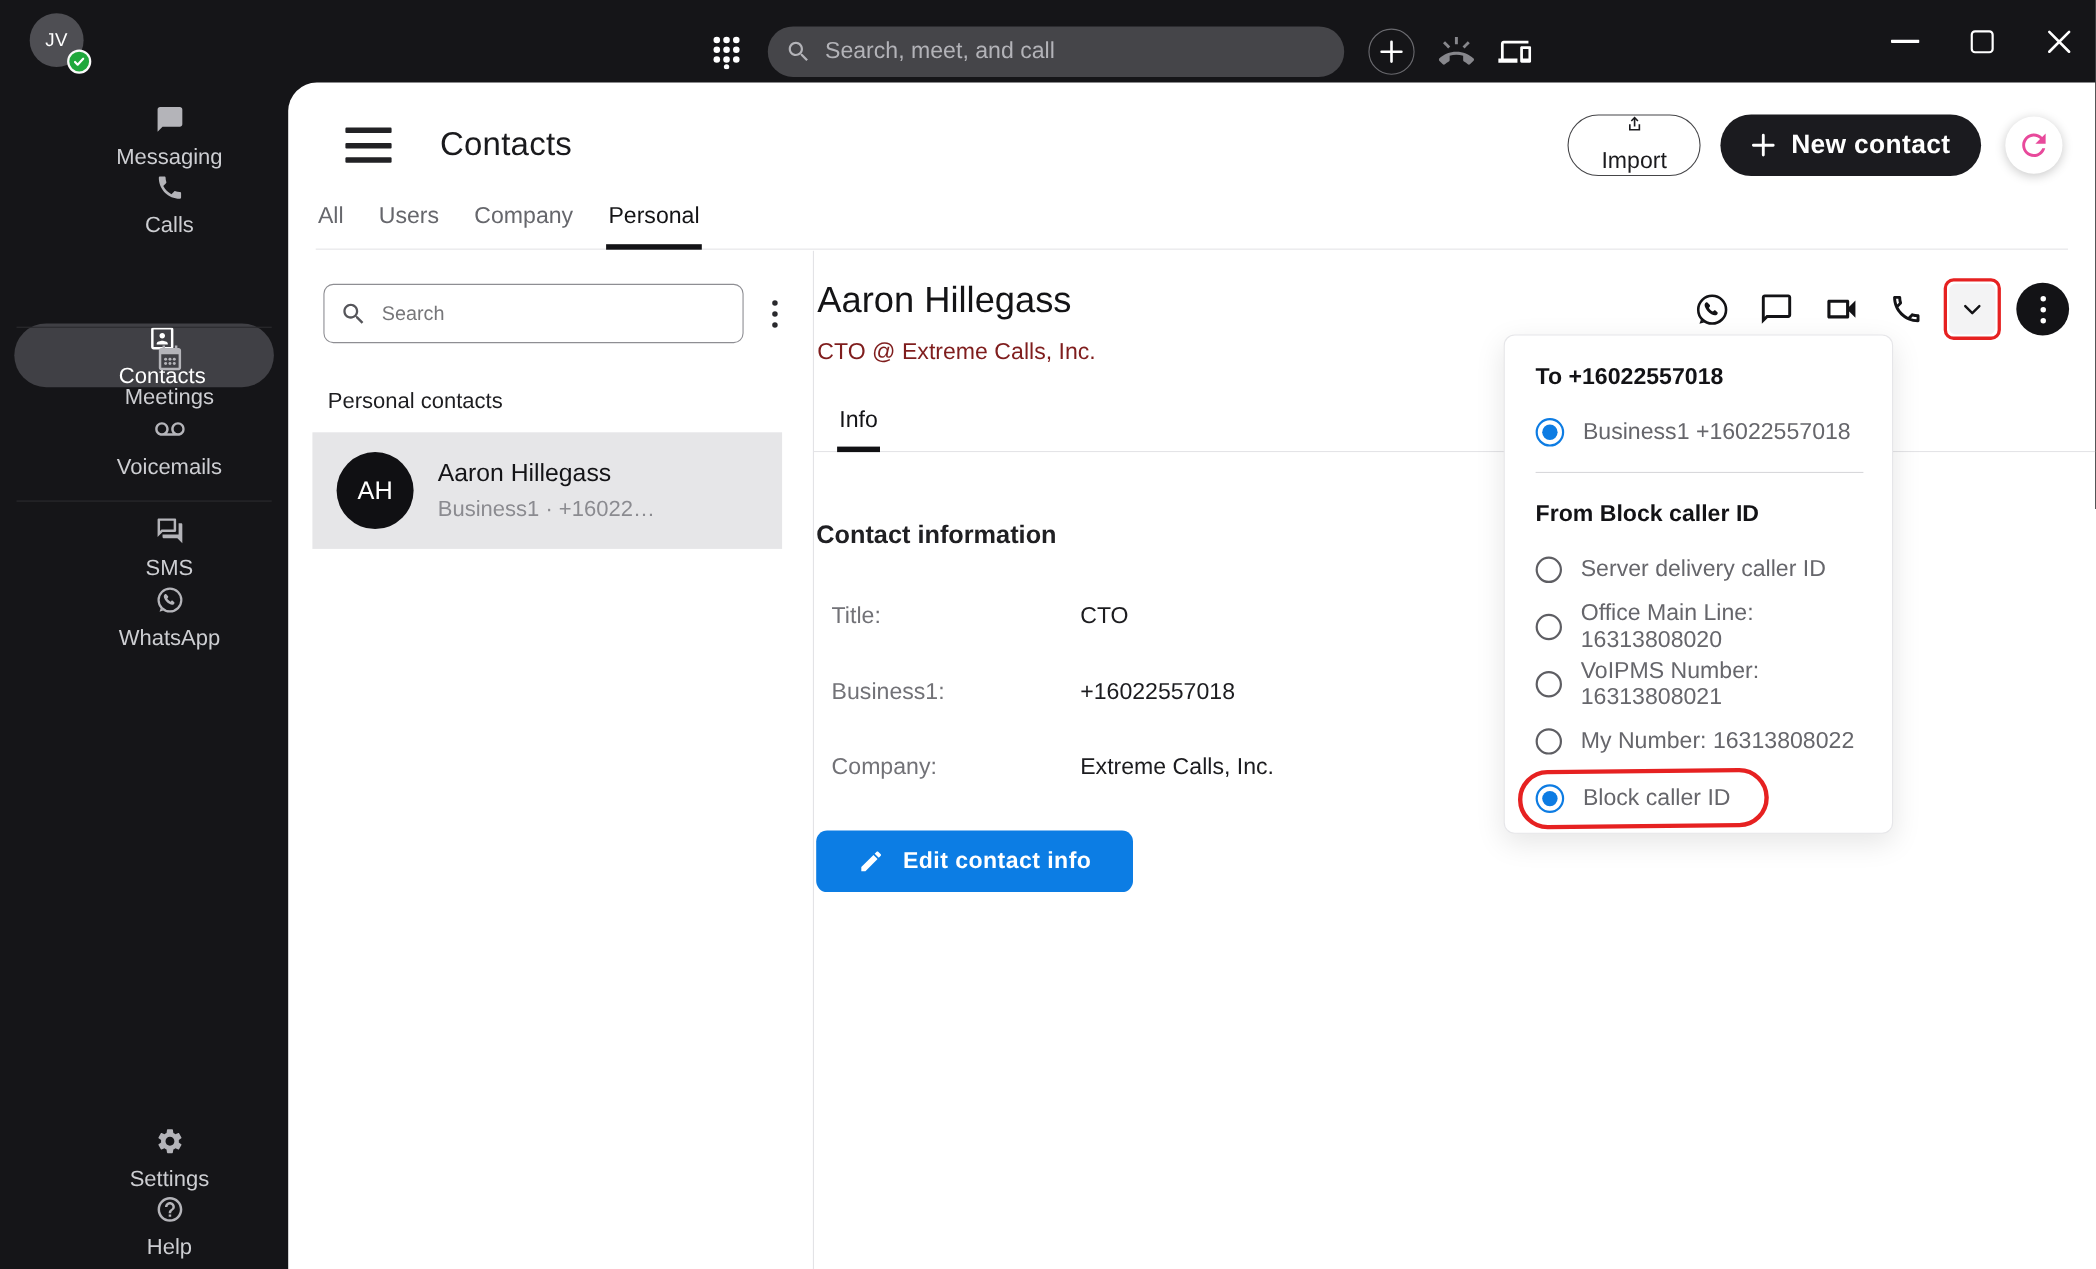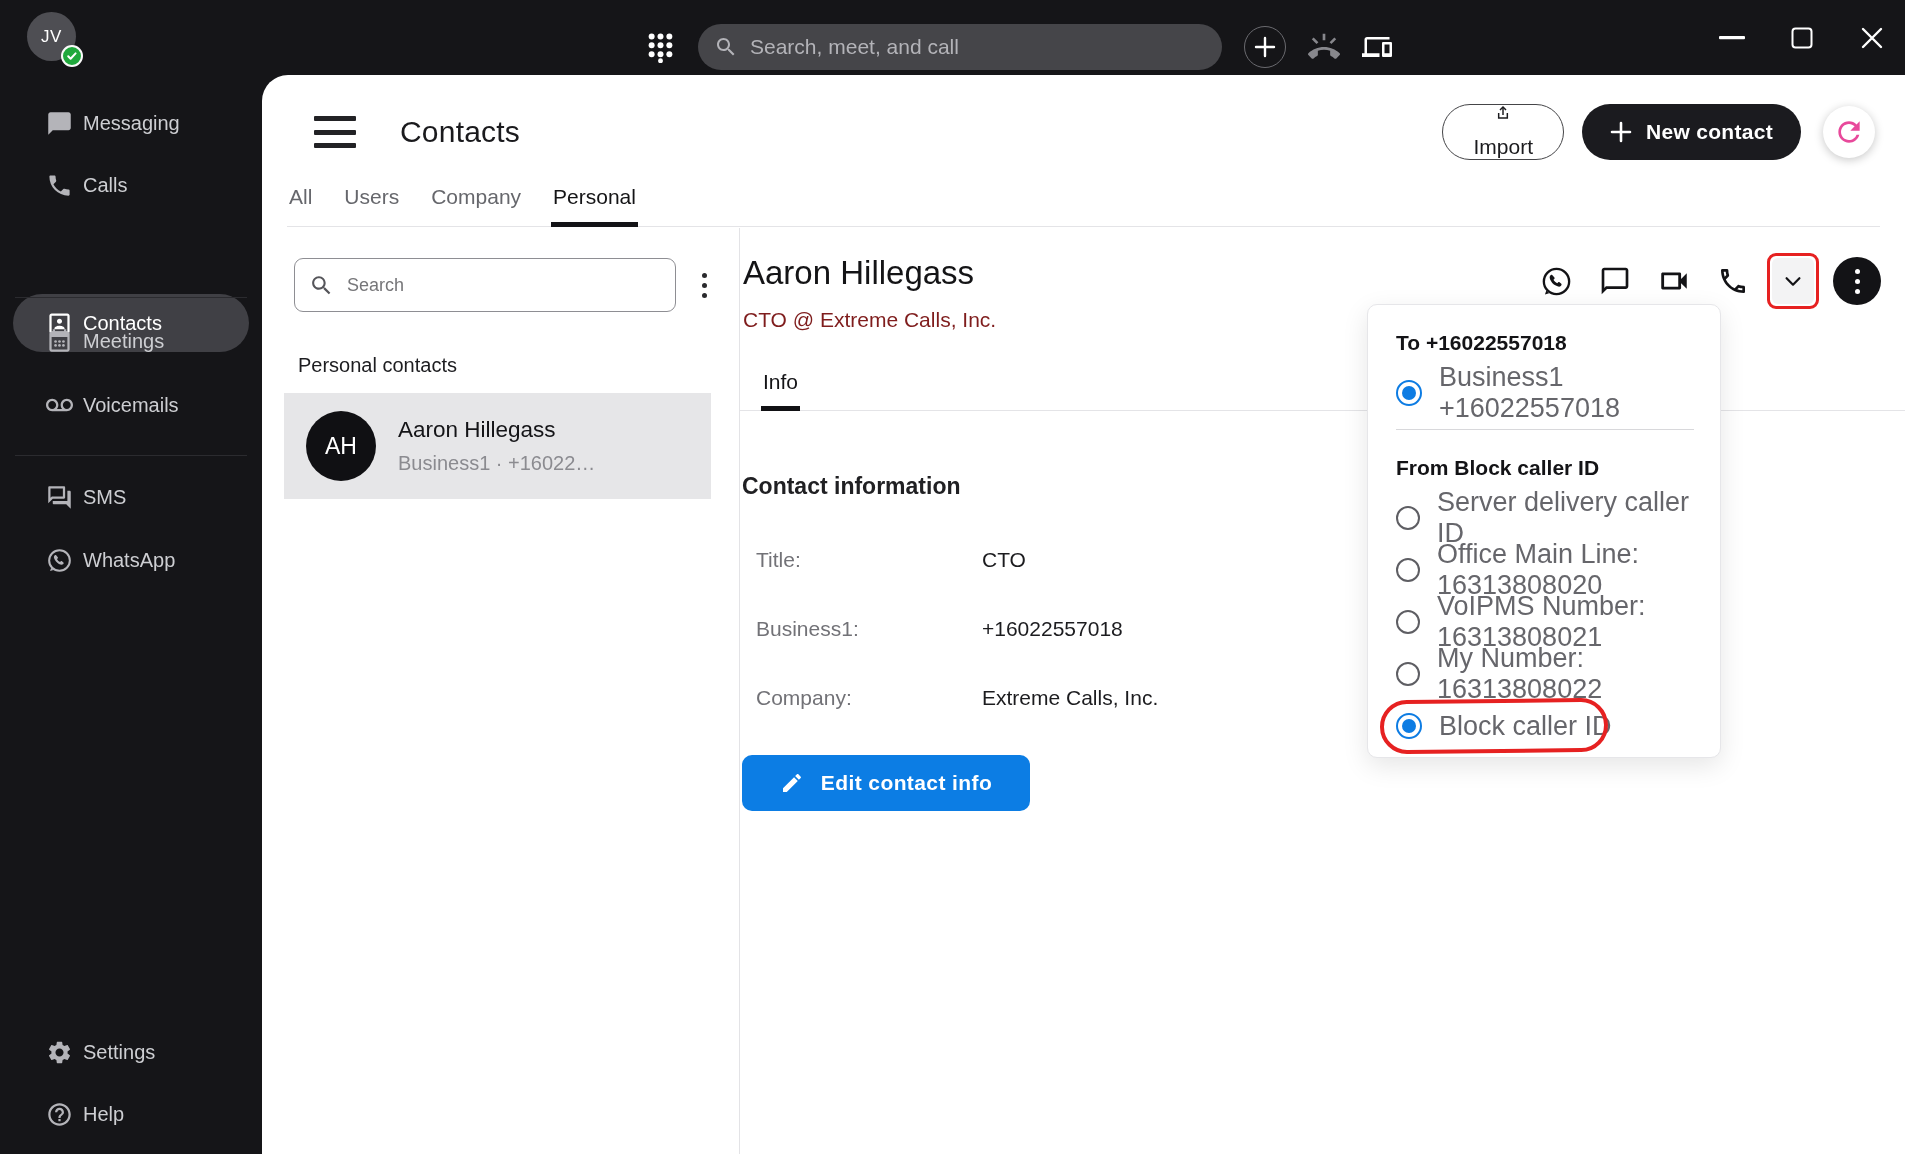--- a/index.html
+++ b/index.html
@@ -34,21 +34,21 @@
   .searchbar input::placeholder { color:#b3b3b8; opacity:1; }
   .tb-iconbtn { background:none; border:none; cursor:pointer; display:flex; align-items:center; justify-content:center; }
   .plus-circle { width:42px; height:42px; border-radius:50%; border:1px solid #6a6a6f; }
   .win-controls { position:absolute; right:16px; top:0; height:75px; display:flex; align-items:center; gap:36px; }
   .win-btn { width:34px; height:34px; background:none; border:none; cursor:pointer; display:flex; align-items:center; justify-content:center; }
 
   
   .sidebar { position:absolute; top:75px; left:0; width:262px; bottom:0; }
   .si {
     position:absolute; left:0; width:262px; height:56px; display:flex; align-items:center;
-    padding-left:46px; gap:10px; color:#cdced2; font-size:20px; cursor:pointer;
+    padding-left:46px; gap:10px; color:#cdced2; font-size:20px; cursor:pointer;flex-direction:column;
   }
   .si .si-ic { width:27px; height:27px; color:#b4b4b9; flex:0 0 auto; display:flex; }
   .si.active {
     left:13px; width:236px; background:#404045; border-radius:29px; padding-left:33px; color:#ffffff;
   }
   .si.active .si-ic { color:#ffffff; }
   .sb-divider { position:absolute; left:15px; right:15px; height:1px; background:#2b2b2f; }
 
   
   .main {
@@ -61,21 +61,21 @@
   .page-title { font-size:30px; font-weight:500; color:#1a1a1d; margin-left:44px; letter-spacing:.2px; }
   .hdr-spacer { flex:1; }
   .btn-import {
     height:56px; border-radius:28px; border:1.5px solid #454548; background:#fff; cursor:pointer;
     display:flex; align-items:center; gap:14px; padding:0 30px; font-size:21px; color:#1b1b1e;
     font-family:"Liberation Sans", sans-serif;
     flex-direction:column;
   }
   .btn-new {
     height:56px; border-radius:28px; border:none; background:#1b1b1f; color:#fff; cursor:pointer;
-    display:flex; align-items:center; gap:14px; padding:0 28px; font-size:21px; font-weight:bold;
+    display:flex; align-items:center; gap:14px; padding:0 28px; font-size:24px; font-weight:bold;
     margin-left:18px; letter-spacing:.3px; font-family:"Liberation Sans", sans-serif;
   }
   .btn-refresh {
     width:52px; height:52px; border-radius:50%; border:none; background:#fff; cursor:pointer;
     box-shadow:0 2px 10px rgba(0,0,0,.22); display:flex; align-items:center; justify-content:center; margin-left:22px;
   }
 
   .tabs { display:flex; gap:28px; margin:24px 25px 0 25px; border-bottom:1px solid #e4e4e7; }
   .tab { font-size:21px; color:#66676c; padding:0 2px 13px 2px; cursor:pointer; }
   .tab.active { color:#141416; border-bottom:5px solid #131316; margin-bottom:-1px; }
@@ -129,21 +129,21 @@
   }
 
   
   .call-menu {
     position:absolute; left:1367px; top:304px; width:354px; height:454px; background:#fff;
     border:1px solid #e6e6e9; border-radius:10px; box-shadow:0 8px 26px rgba(0,0,0,.10);
     padding:26px 26px 24px 28px; z-index:20;
   }
   .cm-heading { font-size:21px; font-weight:bold; color:#131316; }
   .cm-row { display:flex; align-items:center; gap:17px; margin-top:24px; height:28px; cursor:pointer; position:relative; }
-  .cm-label { font-size:27px; color:#66666b; }
+  .cm-label { font-size:21px; color:#66666b; }
   .radio { width:24px; height:24px; border-radius:50%; border:2px solid #5e5e63; flex:0 0 auto; }
   .radio.sel { width:26px; height:26px; border:2.5px solid #0d7ce3; position:relative; }
   .radio.sel::after { content:""; position:absolute; inset:4px; border-radius:50%; background:#0d7ce3; }
   .cm-divider { height:1px; background:#d8d8db; margin-top:22px; }
   .cm-heading2 { margin-top:26px; }
   .oval-annot {
     position:absolute; left:-16px; top:-13px; width:228px; height:54px; border:4px solid #e62121;
     border-radius:27px; transform:rotate(-.6deg); pointer-events:none;
   }
 </style>

